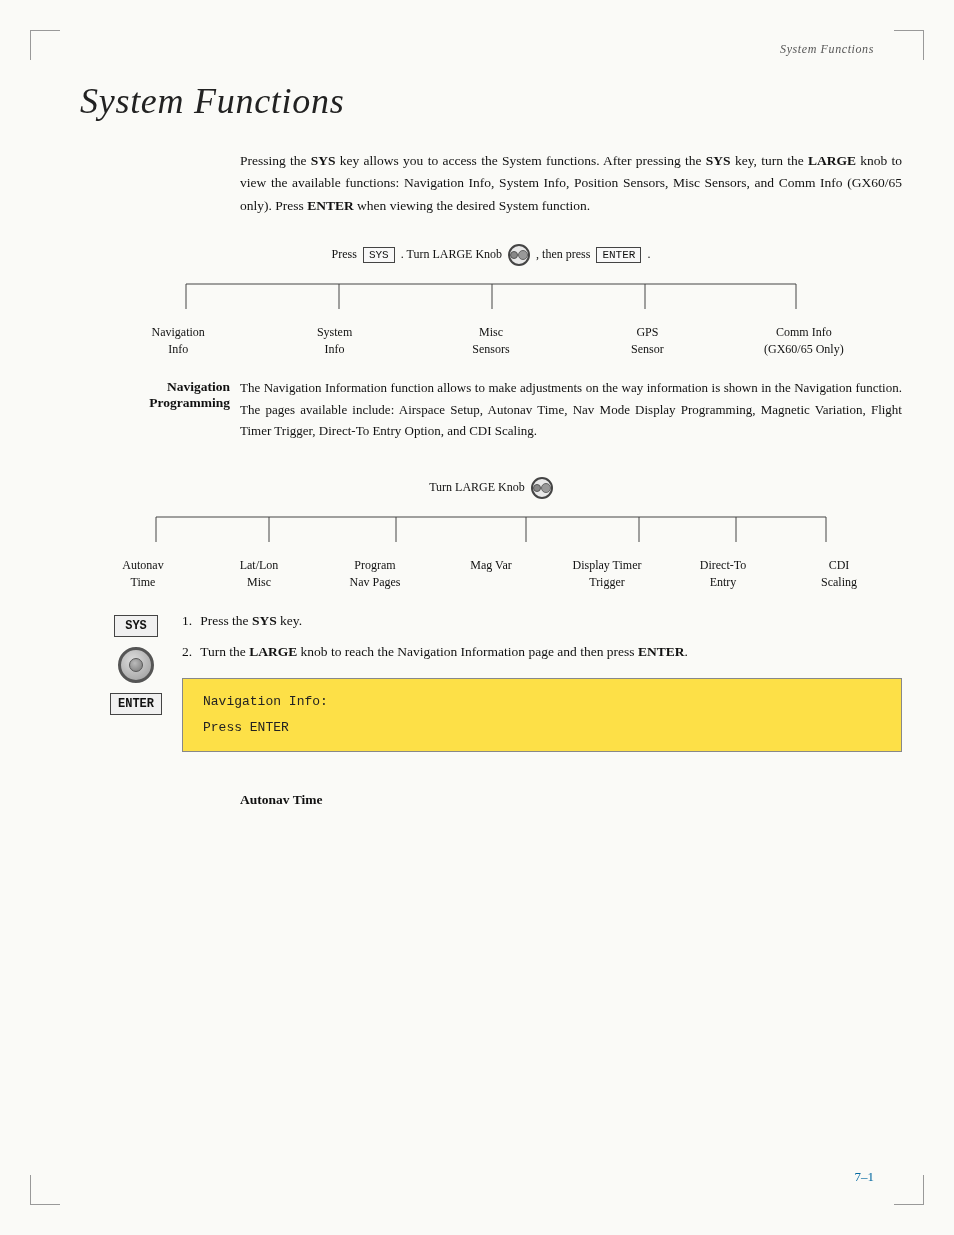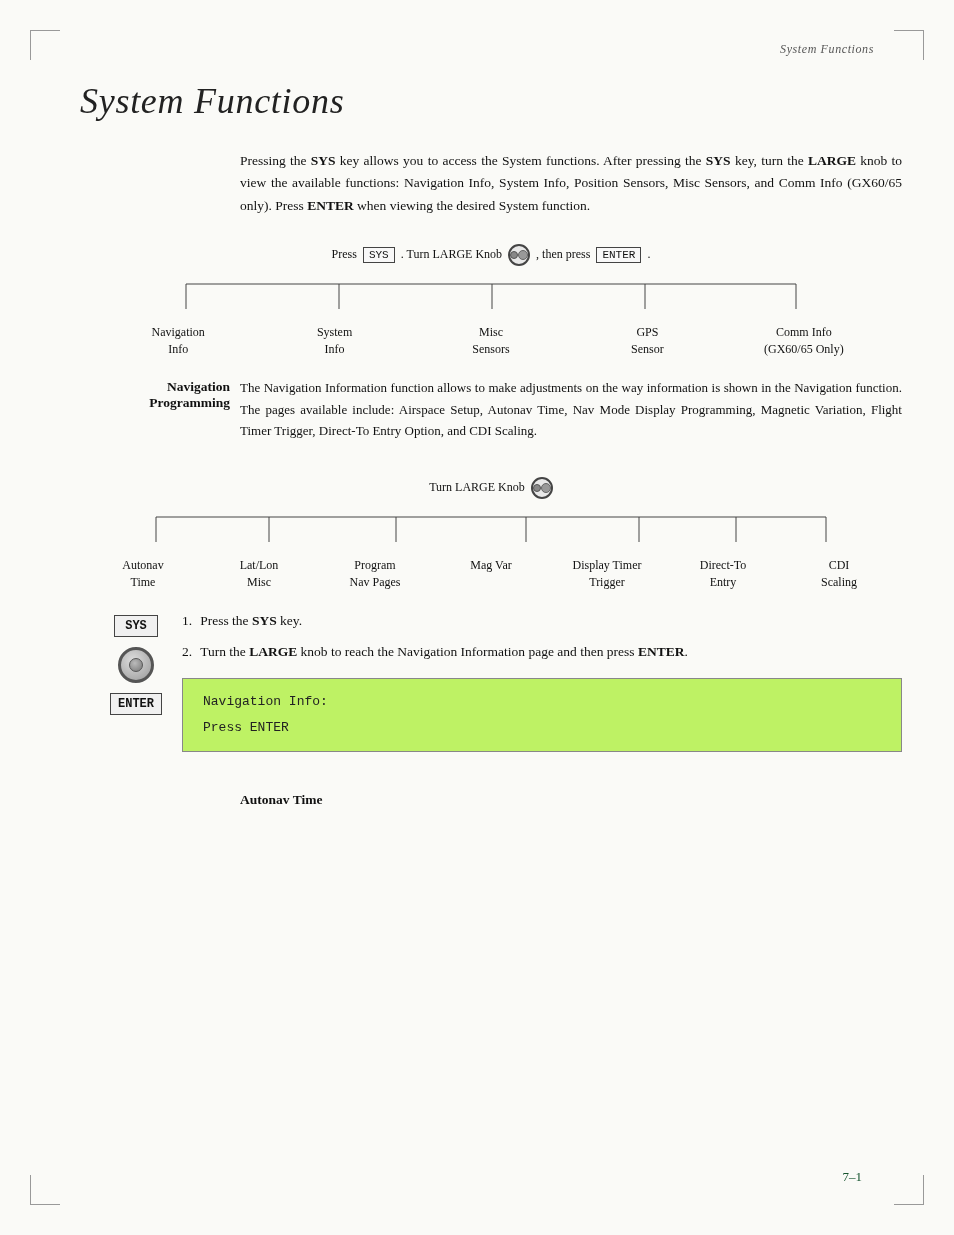--- a/index.html
+++ b/index.html
@@ -45,24 +45,24 @@
       font-size: 12px;
       color: #555;
       font-style: italic;
       letter-spacing: 0.05em;
     }
 
     
     .page-number {
       position: absolute;
       bottom: 50px;
-      right: 92px;
+      right: 80px;
       font-family: Georgia, serif;
       font-size: 13px;
-      color: #14532d;
+      color: #0369a1;
     }
 
     
     .main-title {
       font-family: 'Palatino Linotype', Palatino, Georgia, serif;
       font-size: 36px;
       font-weight: normal;
       color: #222;
       margin-bottom: 28px;
       margin-top: 20px;
@@ -231,21 +231,21 @@
       background: radial-gradient(circle at 40% 35%, #bbb, #777);
       border: 1px solid #555;
     }
 
     
     .lcd-display {
       border: 1px solid #888;
       padding: 10px 20px;
       font-family: 'Courier New', monospace;
       font-size: 13px;
-      background: #bef264;
+      background: #fde047;
       color: #222;
       min-width: 180px;
       line-height: 2;
     }
 
     
     .subsection-heading {
       font-weight: bold;
       font-size: 13.5px;
       margin-bottom: 6px;

